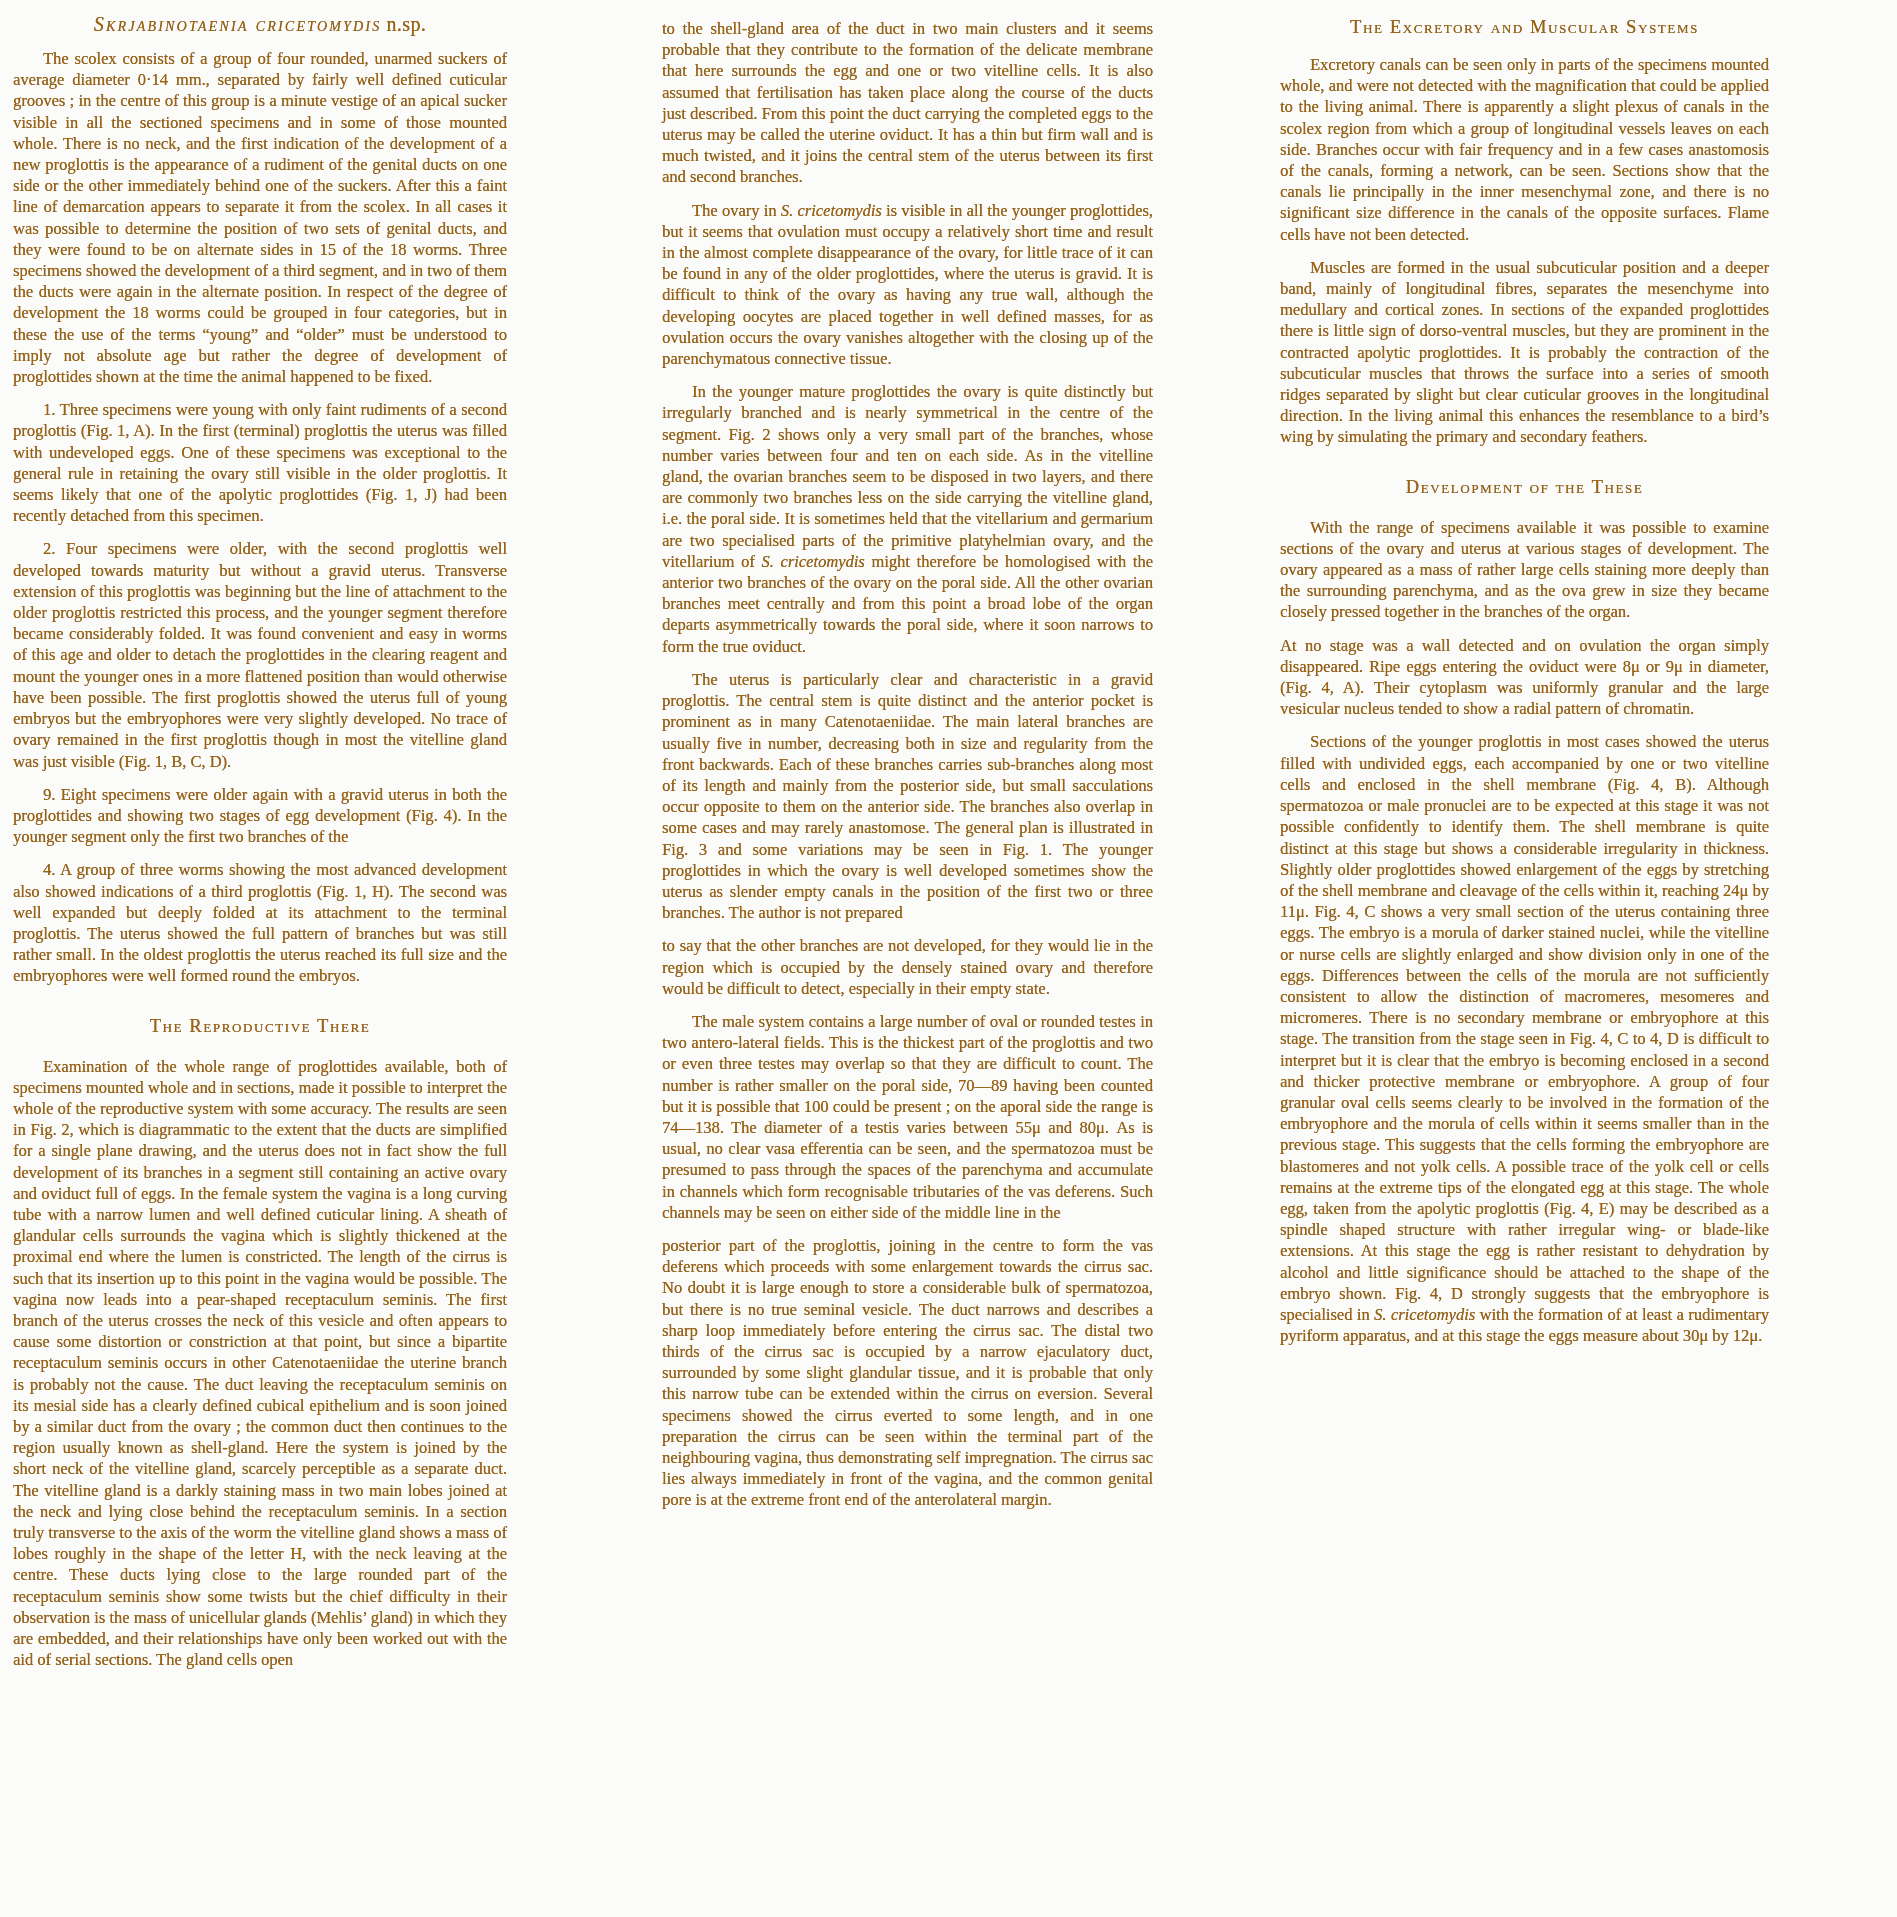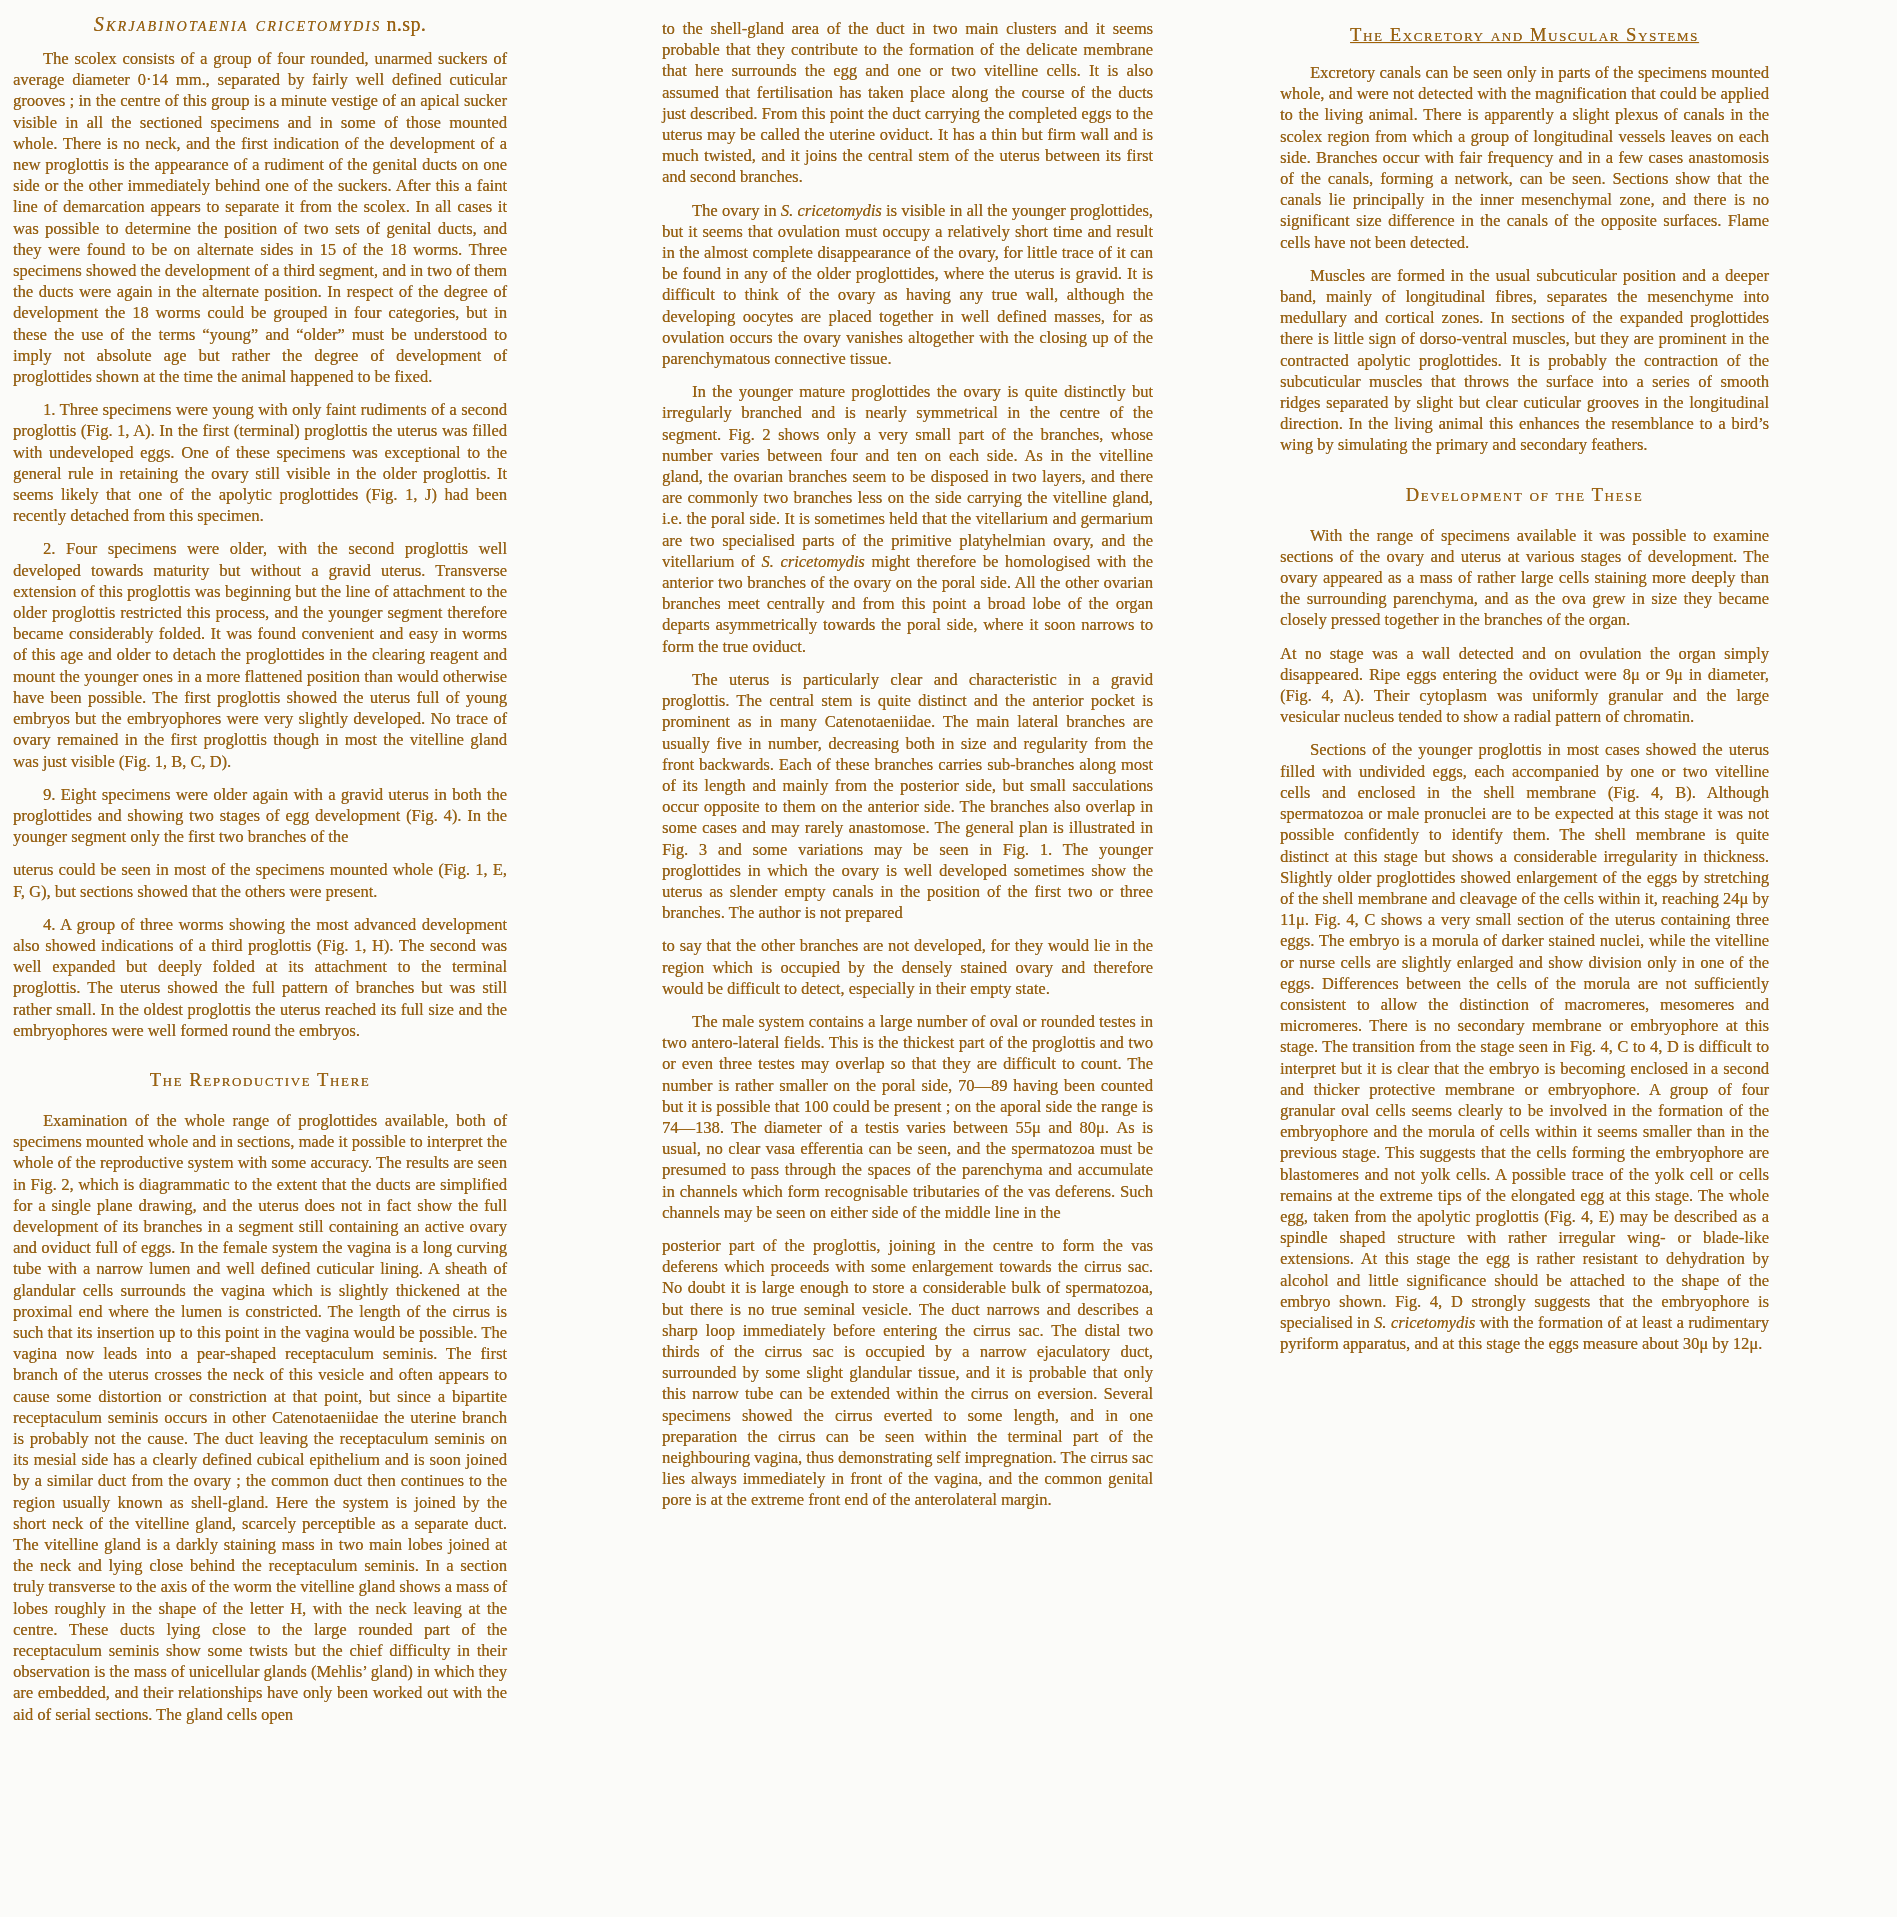--- a/index.html
+++ b/index.html
@@ -56,33 +56,32 @@
   .section-heading {
     margin: 28px 0 18px 0;
     text-align: center;
     font-weight: normal;
     font-size: 18.5px;
     line-height: 23px;
     font-variant: small-caps;
     letter-spacing: 1.6px;
     text-indent: 0;
   }
-  .col .section-heading:first-child { margin-top: 20px; margin-bottom: 15px; text-decoration: underline; }
+  .col .section-heading:first-child { margin-top: 12px; margin-bottom: 15px; }
 </style>
 </head>
 <body>
 
 <div class="page">
   <div class="col col-1">
       <h1 class="species-title"><span class="sp">Skrjabinotaenia cricetomydis</span> <span class="suffix">n.sp.</span></h1>
       <p class="para">The scolex consists of a group of four rounded, unarmed suckers of average diameter 0·14 mm., separated by fairly well defined cuticular grooves ; in the centre of this group is a minute vestige of an apical sucker visible in all the sectioned specimens and in some of those mounted whole. There is no neck, and the first indication of the development of a new proglottis is the appearance of a rudiment of the genital ducts on one side or the other immediately behind one of the suckers. After this a faint line of demarcation appears to separate it from the scolex. In all cases it was possible to determine the position of two sets of genital ducts, and they were found to be on alternate sides in 15 of the 18 worms. Three specimens showed the development of a third segment, and in two of them the ducts were again in the alternate position. In respect of the degree of development the 18 worms could be grouped in four categories, but in these the use of the terms “young” and “older” must be understood to imply not absolute age but rather the degree of development of proglottides shown at the time the animal happened to be fixed.</p>
       <p class="para gap">1.  Three specimens were young with only faint rudiments of a second proglottis (Fig. 1, A). In the first (terminal) proglottis the uterus was filled with undeveloped eggs. One of these specimens was exceptional to the general rule in retaining the ovary still visible in the older proglottis. It seems likely that one of the apolytic proglottides (Fig. 1, J) had been recently detached from this specimen.</p>
       <p class="para gap">2.  Four specimens were older, with the second proglottis well developed towards maturity but without a gravid uterus. Transverse extension of this proglottis was beginning but the line of attachment to the older proglottis restricted this process, and the younger segment therefore became considerably folded. It was found convenient and easy in worms of this age and older to detach the proglottides in the clearing reagent and mount the younger ones in a more flattened position than would otherwise have been possible. The first proglottis showed the uterus full of young embryos but the embryophores were very slightly developed. No trace of ovary remained in the first proglottis though in most the vitelline gland was just visible (Fig. 1, B, C, D).</p>
       <p class="para gap">9.  Eight specimens were older again with a gravid uterus in both the proglottides and showing two stages of egg development (Fig. 4). In the younger segment only the first two branches of the</p>
-      <p class="para noindent gap">uterus could be seen in most of the specimens mounted whole (Fig. 1, E, F, G), but sections showed that the others were present.</p>
       <p class="para gap">4.  A group of three worms showing the most advanced development also showed indications of a third proglottis (Fig. 1, H). The second was well expanded but deeply folded at its attachment to the terminal proglottis. The uterus showed the full pattern of branches but was still rather small. In the oldest proglottis the uterus reached its full size and the embryophores were well formed round the embryos.</p>
       <h2 class="section-heading">The Reproductive There</h2>
       <p class="para">Examination of the whole range of proglottides available, both of specimens mounted whole and in sections, made it possible to interpret the whole of the reproductive system with some accuracy. The results are seen in Fig. 2, which is diagrammatic to the extent that the ducts are simplified for a single plane drawing, and the uterus does not in fact show the full development of its branches in a segment still containing an active ovary and oviduct full of eggs. In the female system the vagina is a long curving tube with a narrow lumen and well defined cuticular lining. A sheath of glandular cells surrounds the vagina which is slightly thickened at the proximal end where the lumen is constricted. The length of the cirrus is such that its insertion up to this point in the vagina would be possible. The vagina now leads into a pear-shaped receptaculum seminis. The first branch of the uterus crosses the neck of this vesicle and often appears to cause some distortion or constriction at that point, but since a bipartite receptaculum seminis occurs in other Catenotaeniidae the uterine branch is probably not the cause. The duct leaving the receptaculum seminis on its mesial side has a clearly defined cubical epithelium and is soon joined by a similar duct from the ovary ; the common duct then continues to the region usually known as shell-gland. Here the system is joined by the short neck of the vitelline gland, scarcely perceptible as a separate duct. The vitelline gland is a darkly staining mass in two main lobes joined at the neck and lying close behind the receptaculum seminis. In a section truly transverse to the axis of the worm the vitelline gland shows a mass of lobes roughly in the shape of the letter H, with the neck leaving at the centre. These ducts lying close to the large rounded part of the receptaculum seminis show some twists but the chief difficulty in their observation is the mass of unicellular glands (Mehlis’ gland) in which they are embedded, and their relationships have only been worked out with the aid of serial sections. The gland cells open</p>
     </div>
   <div class="col col-2">
       <p class="para noindent">to the shell-gland area of the duct in two main clusters and it seems probable that they contribute to the formation of the delicate membrane that here surrounds the egg and one or two vitelline cells. It is also assumed that fertilisation has taken place along the course of the ducts just described. From this point the duct carrying the completed eggs to the uterus may be called the uterine oviduct. It has a thin but firm wall and is much twisted, and it joins the central stem of the uterus between its first and second branches.</p>
       <p class="para gap">The ovary in <i>S. cricetomydis</i> is visible in all the younger proglottides, but it seems that ovulation must occupy a relatively short time and result in the almost complete disappearance of the ovary, for little trace of it can be found in any of the older proglottides, where the uterus is gravid. It is difficult to think of the ovary as having any true wall, although the developing oocytes are placed together in well defined masses, for as ovulation occurs the ovary vanishes altogether with the closing up of the parenchymatous connective tissue.</p>
       <p class="para gap">In the younger mature proglottides the ovary is quite distinctly but irregularly branched and is nearly symmetrical in the centre of the segment. Fig. 2 shows only a very small part of the branches, whose number varies between four and ten on each side. As in the vitelline gland, the ovarian branches seem to be disposed in two layers, and there are commonly two branches less on the side carrying the vitelline gland, i.e. the poral side. It is sometimes held that the vitellarium and germarium are two specialised parts of the primitive platyhelmian ovary, and the vitellarium of <i>S. cricetomydis</i> might therefore be homologised with the anterior two branches of the ovary on the poral side. All the other ovarian branches meet centrally and from this point a broad lobe of the organ departs asymmetrically towards the poral side, where it soon narrows to form the true oviduct.</p>
       <p class="para gap">The uterus is particularly clear and characteristic in a gravid proglottis. The central stem is quite distinct and the anterior pocket is prominent as in many Catenotaeniidae. The main lateral branches are usually five in number, decreasing both in size and regularity from the front backwards. Each of these branches carries sub-branches along most of its length and mainly from the posterior side, but small sacculations occur opposite to them on the anterior side. The branches also overlap in some cases and may rarely anastomose. The general plan is illustrated in Fig. 3 and some variations may be seen in Fig. 1. The younger proglottides in which the ovary is well developed sometimes show the uterus as slender empty canals in the position of the first two or three branches. The author is not prepared</p>
       <p class="para noindent gap">to say that the other branches are not developed, for they would lie in the region which is occupied by the densely stained ovary and therefore would be difficult to detect, especially in their empty state.</p>

